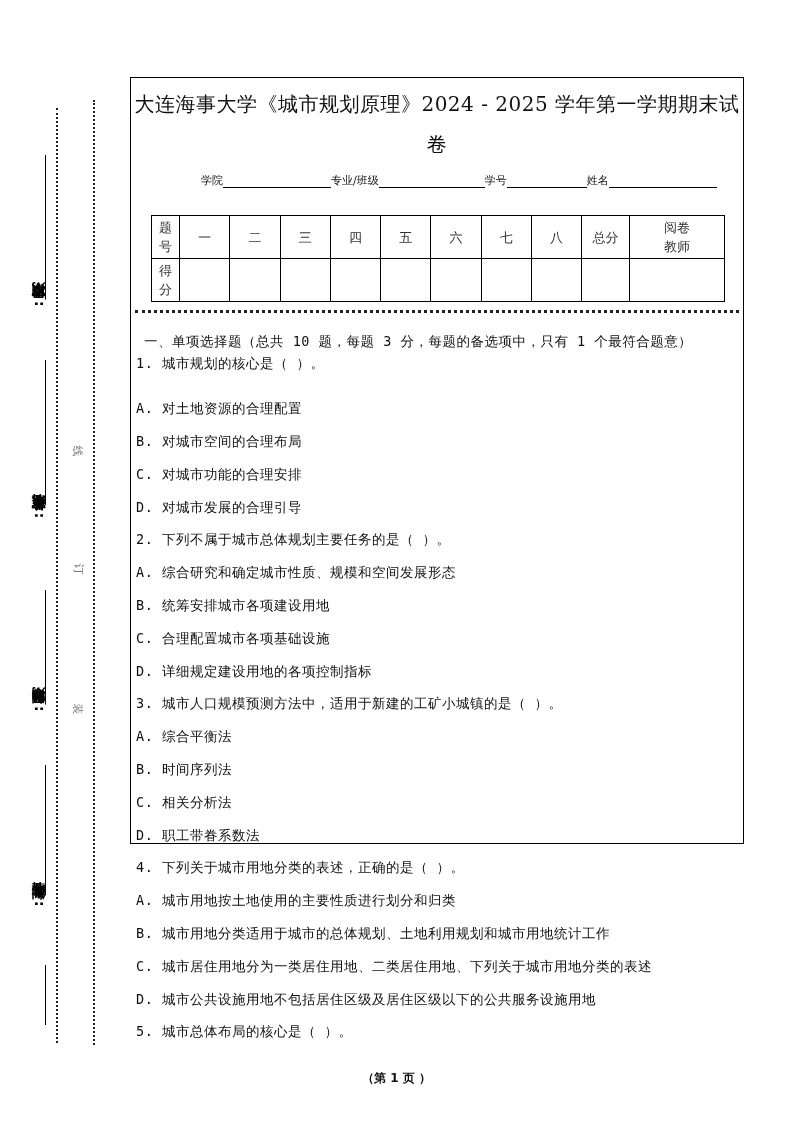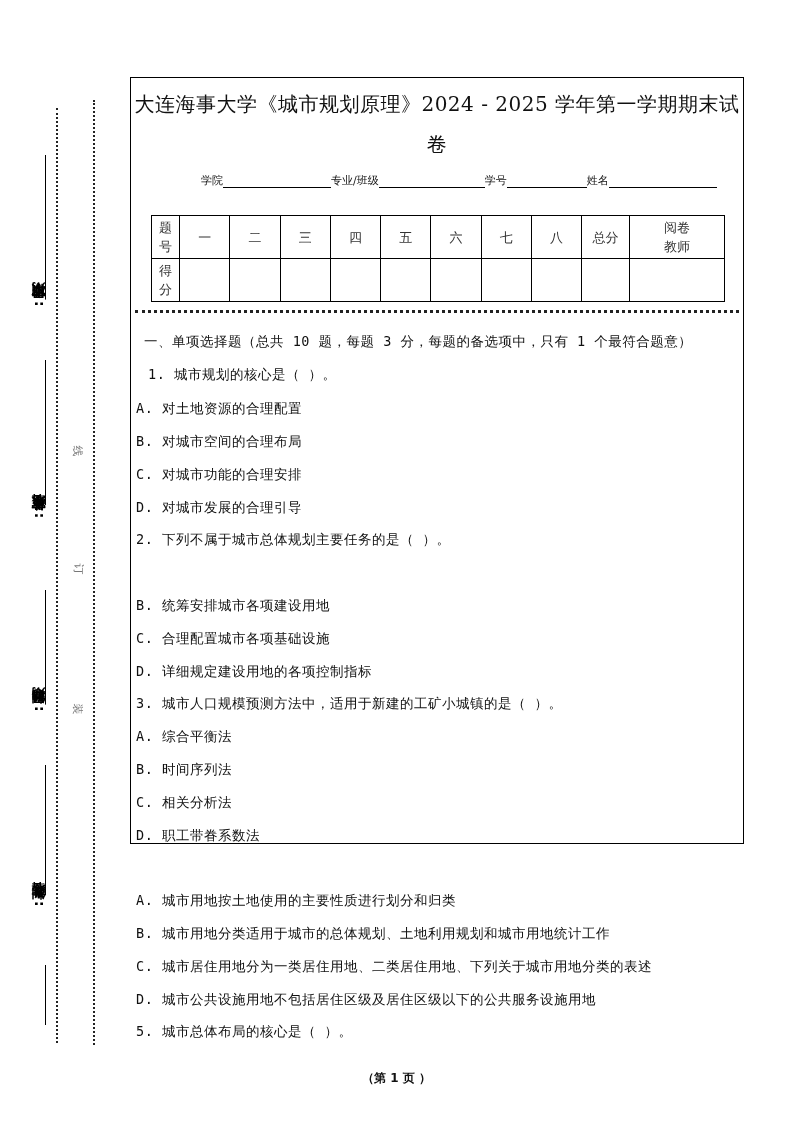--- a/index.html
+++ b/index.html
@@ -146,37 +146,39 @@
       <td></td>
       <td></td>
     </tr>
   </tbody>
     </table>
 
   <div class="divider"></div>
 
   <div class="q" style="top:255px;margin-left:8px;">一、单项选择题（总共 10 题，每题 3 分，每题的备选项中，只有 1 个最符合题意）</div>
 
-  <div class="q" style="top:288px;margin-left:12px;">1. 城市规划的核心是（   ）。</div>
+  <div class="q" style="top:277px;">1. 城市规划的核心是（   ）。</div>
   <div class="q" style="top:322px;">A. 对土地资源的合理配置</div>
   <div class="q" style="top:355px;">B. 对城市空间的合理布局</div>
   <div class="q" style="top:388px;">C. 对城市功能的合理安排</div>
   <div class="q" style="top:421px;">D. 对城市发展的合理引导</div>
 
   <div class="q" style="top:453px;">2. 下列不属于城市总体规划主要任务的是（   ）。</div>
+  <div class="q" style="top:486px;">A. 综合研究和确定城市性质、规模和空间发展形态</div>
   <div class="q" style="top:519px;">B. 统筹安排城市各项建设用地</div>
   <div class="q" style="top:552px;">C. 合理配置城市各项基础设施</div>
   <div class="q" style="top:585px;">D. 详细规定建设用地的各项控制指标</div>
 
   <div class="q" style="top:617px;">3. 城市人口规模预测方法中，适用于新建的工矿小城镇的是（   ）。</div>
   <div class="q" style="top:650px;">A. 综合平衡法</div>
   <div class="q" style="top:683px;">B. 时间序列法</div>
   <div class="q" style="top:716px;">C. 相关分析法</div>
   <div class="q" style="top:749px;">D. 职工带眷系数法</div>
 
+  <div class="q" style="top:781px;">4. 下列关于城市用地分类的表述，正确的是（   ）。</div>
   <div class="q" style="top:814px;">A. 城市用地按土地使用的主要性质进行划分和归类</div>
   <div class="q" style="top:847px;">B. 城市用地分类适用于城市的总体规划、土地利用规划和城市用地统计工作</div>
   <div class="q" style="top:880px;">C. 城市居住用地分为一类居住用地、二类居住用地、下列关于城市用地分类的表述</div>
   <div class="q" style="top:913px;">D. 城市公共设施用地不包括居住区级及居住区级以下的公共服务设施用地</div>
 
   <div class="q" style="top:945px;">5. 城市总体布局的核心是（   ）。</div>
 </div>
 
 <div class="footer">（第 1 页 ）</div>
 

